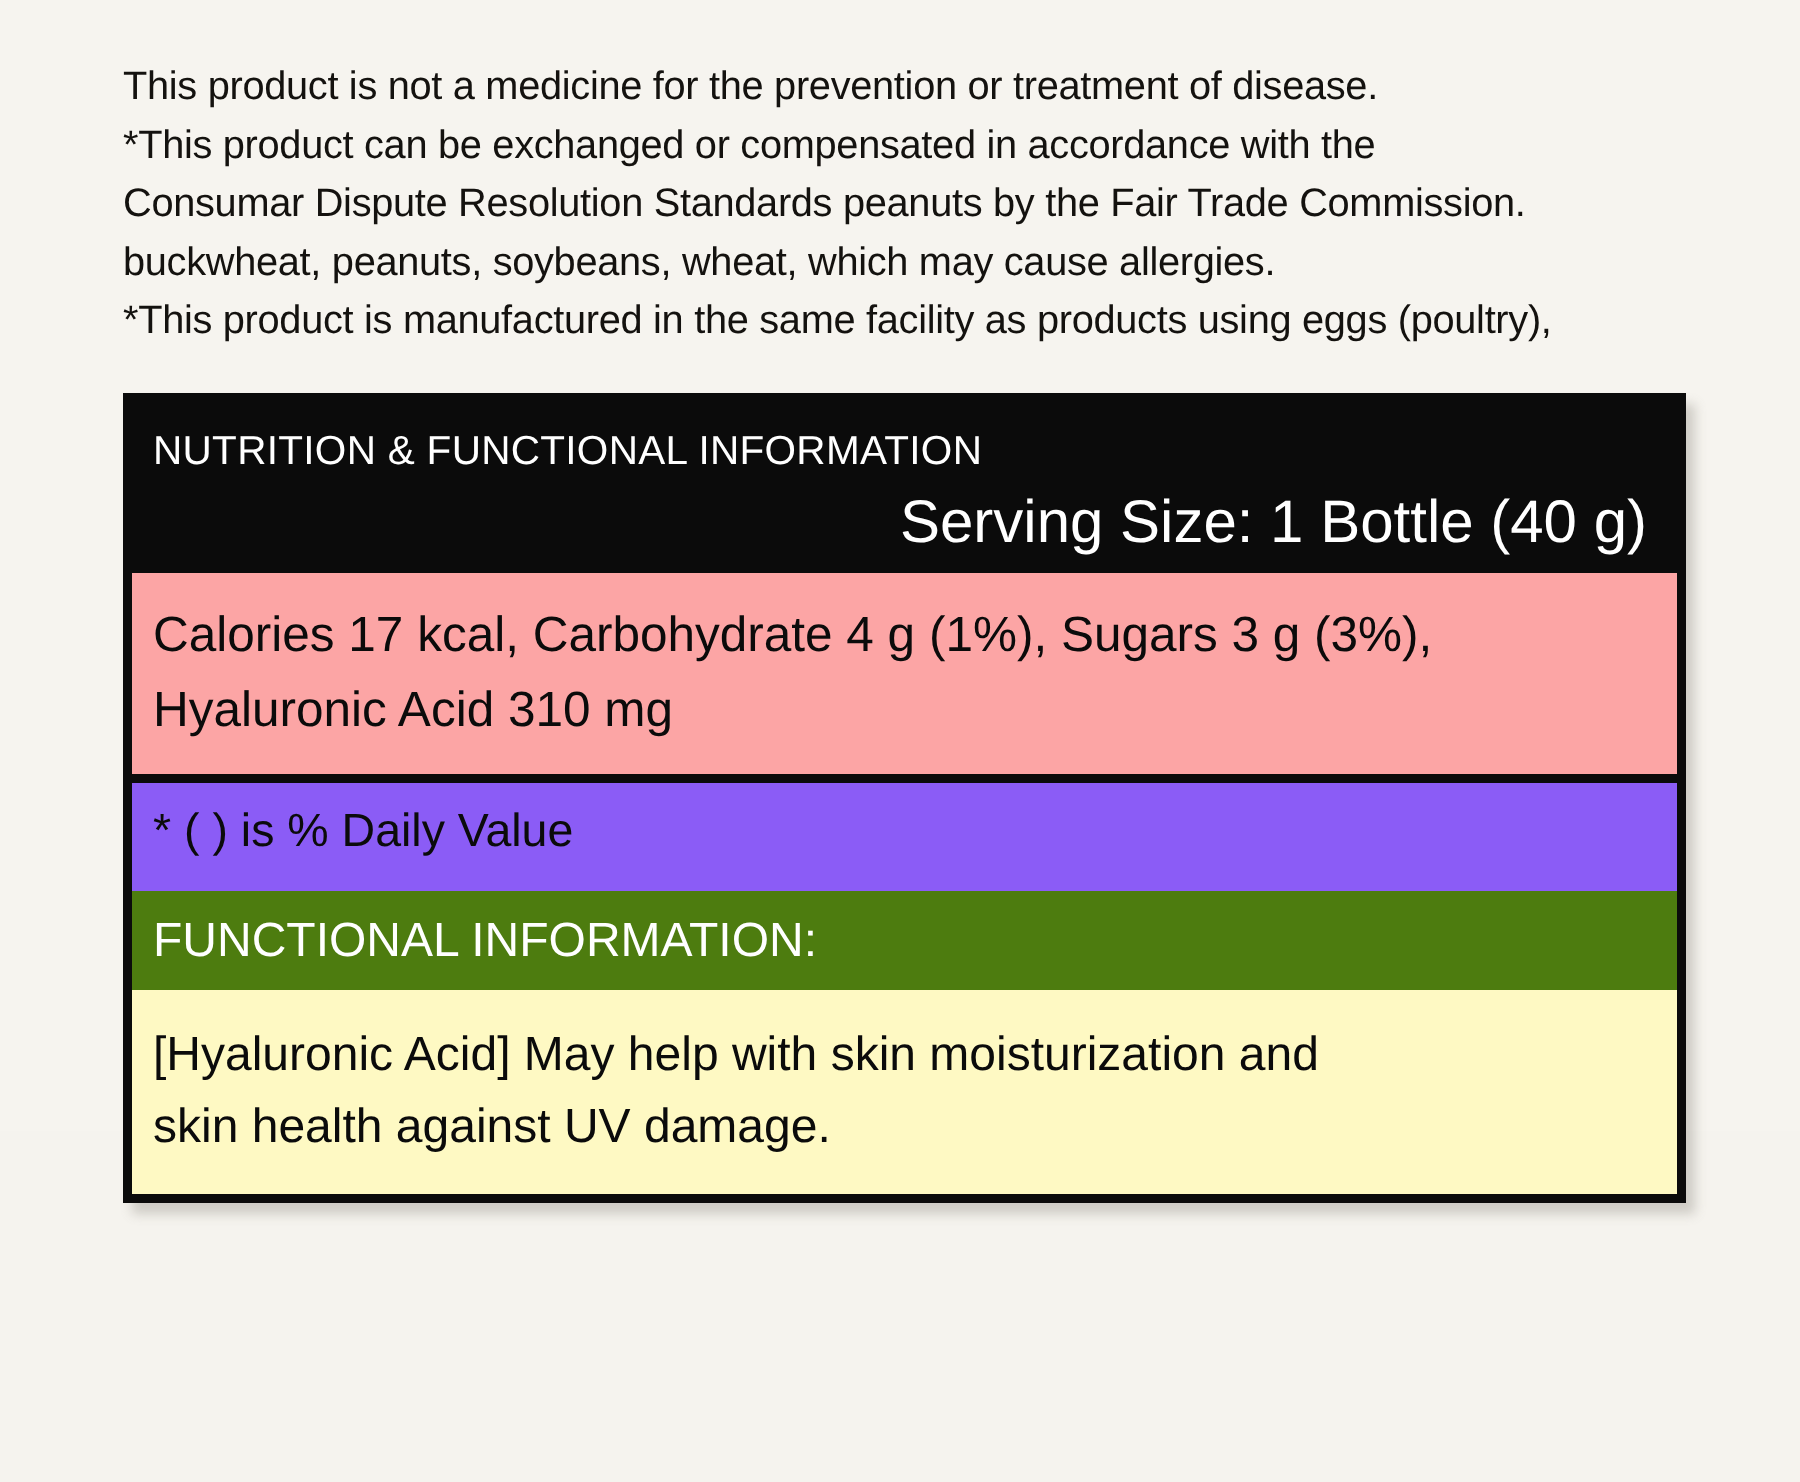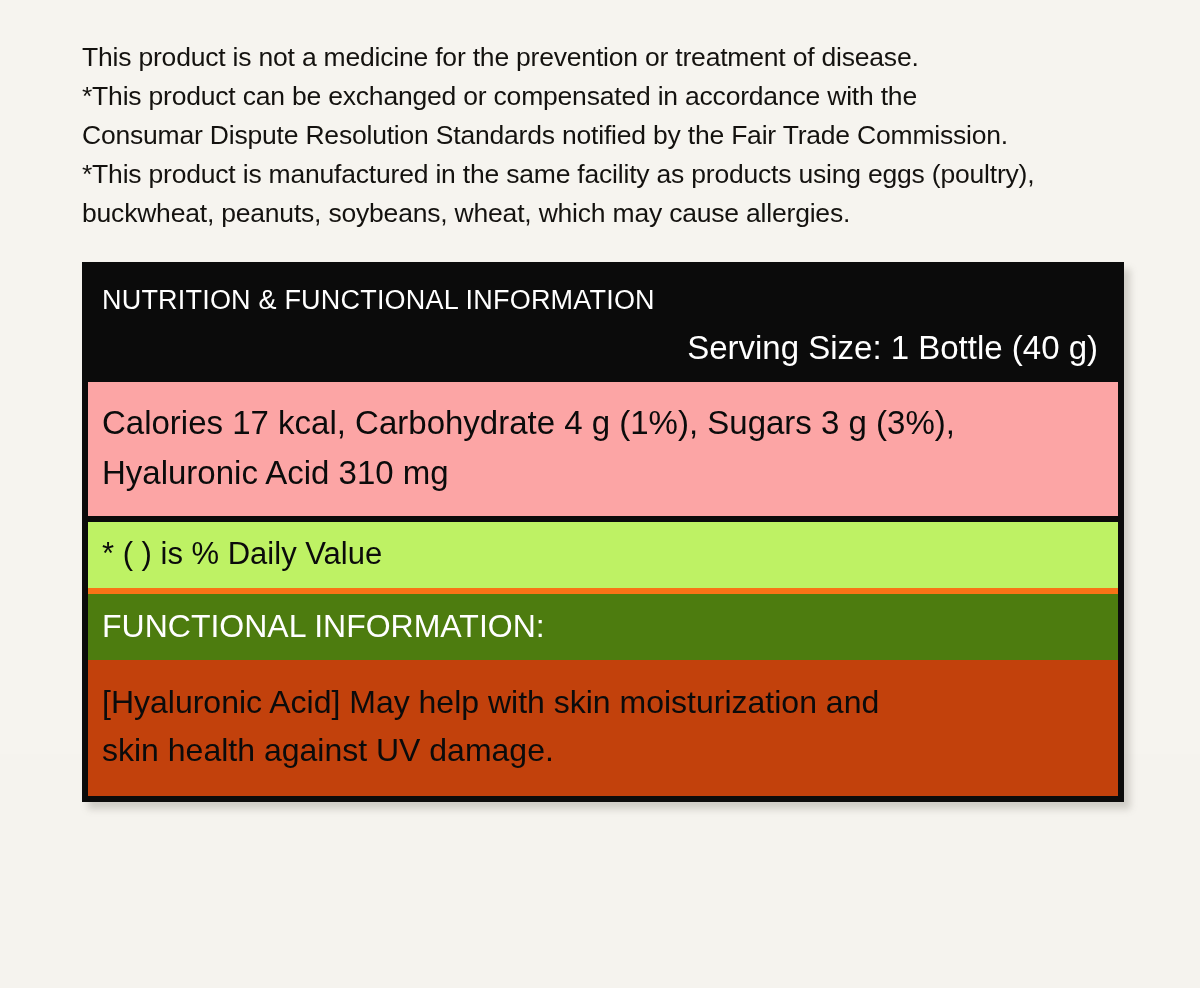--- a/index.html
+++ b/index.html
@@ -52,81 +52,81 @@
     color: #ffffff;
     padding: 12px 14px 14px 14px;
   }
   .np-title {
     font-size: 27px;
     line-height: 40px;
     letter-spacing: 0.2px;
     white-space: nowrap;
   }
   .np-serving {
-    font-size: 33px;
+    font-size: 40px;
     line-height: 40px;
     text-align: right;
     padding-right: 6px;
     margin-top: 8px;
     white-space: nowrap;
   }
 
   .np-body {
     background: #fca5a5;
     color: #0b0b0b;
     padding: 16px 14px 18px 14px;
     border-bottom: 6px solid #0b0b0b;
   }
   .np-body div {
     font-size: 33px;
     line-height: 50px;
     white-space: nowrap;
   }
 
   .np-note {
-    background: #bef264;
+    background: #8b5cf6;
     color: #0b0b0b;
     font-size: 31px;
     line-height: 40px;
     padding: 12px 14px 14px 14px;
-    border-bottom: 6px solid #f97316;
+    border-bottom: 6px solid #8b5cf6;
     white-space: nowrap;
   }
 
   .np-subhead {
     background: #4d7c0f;
     color: #ffffff;
     font-size: 32px;
     line-height: 40px;
     padding: 12px 14px 14px 14px;
     white-space: nowrap;
   }
 
   .np-func {
-    background: #c2410c;
+    background: #fef9c3;
     color: #0b0b0b;
     padding: 18px 14px 22px 14px;
   }
   .np-func div {
     font-size: 32px;
     line-height: 48px;
     white-space: nowrap;
   }
 </style>
 </head>
 <body>
 
 <div class="page">
 
   <div class="disclaimer">
     <div>This product is not a medicine for the prevention or treatment of disease.</div>
     <div>*This product can be exchanged or compensated in accordance with the</div>
-    <div>Consumar Dispute Resolution Standards notified by the Fair Trade Commission.</div>
+    <div>Consumar Dispute Resolution Standards peanuts by the Fair Trade Commission.</div>
+    <div>buckwheat, peanuts, soybeans, wheat, which may cause allergies.</div>
     <div>*This product is manufactured in the same facility as products using eggs (poultry),</div>
-    <div>buckwheat, peanuts, soybeans, wheat, which may cause allergies.</div>
   </div>
 
   <div class="nutrition-panel">
 
     <div class="np-header">
       <div class="np-title">NUTRITION &amp; FUNCTIONAL INFORMATION</div>
       <div class="np-serving">Serving Size: 1 Bottle (40 g)</div>
     </div>
 
     <div class="np-body">

